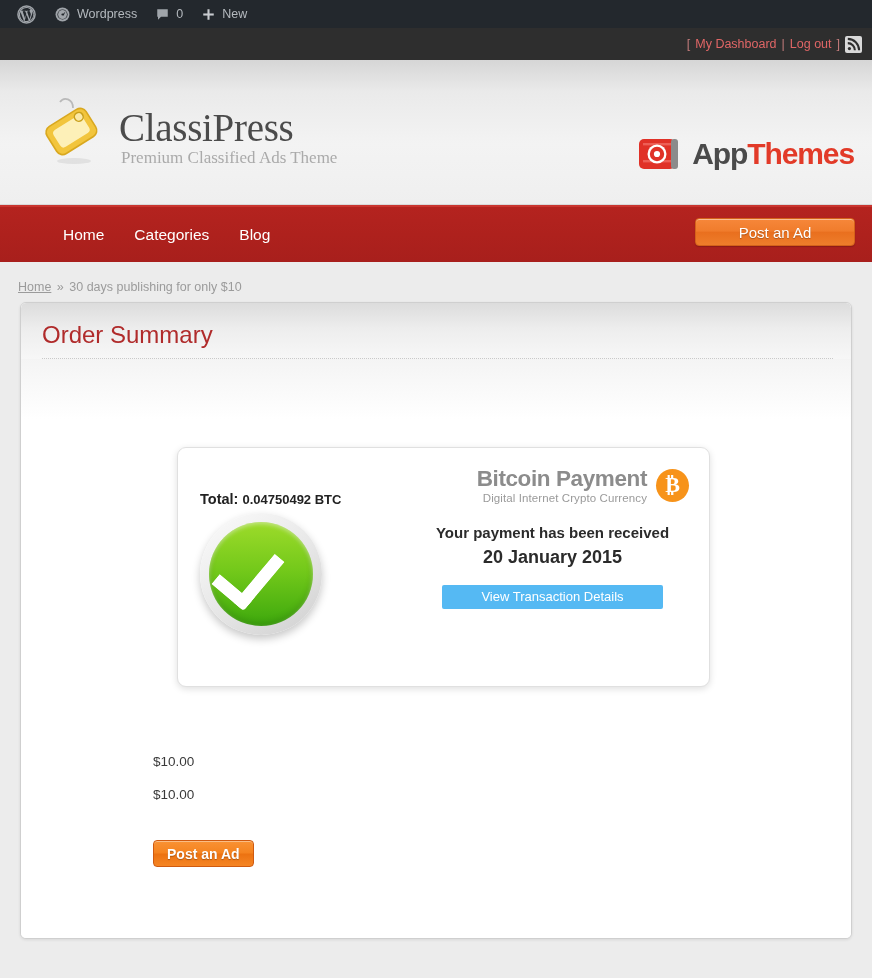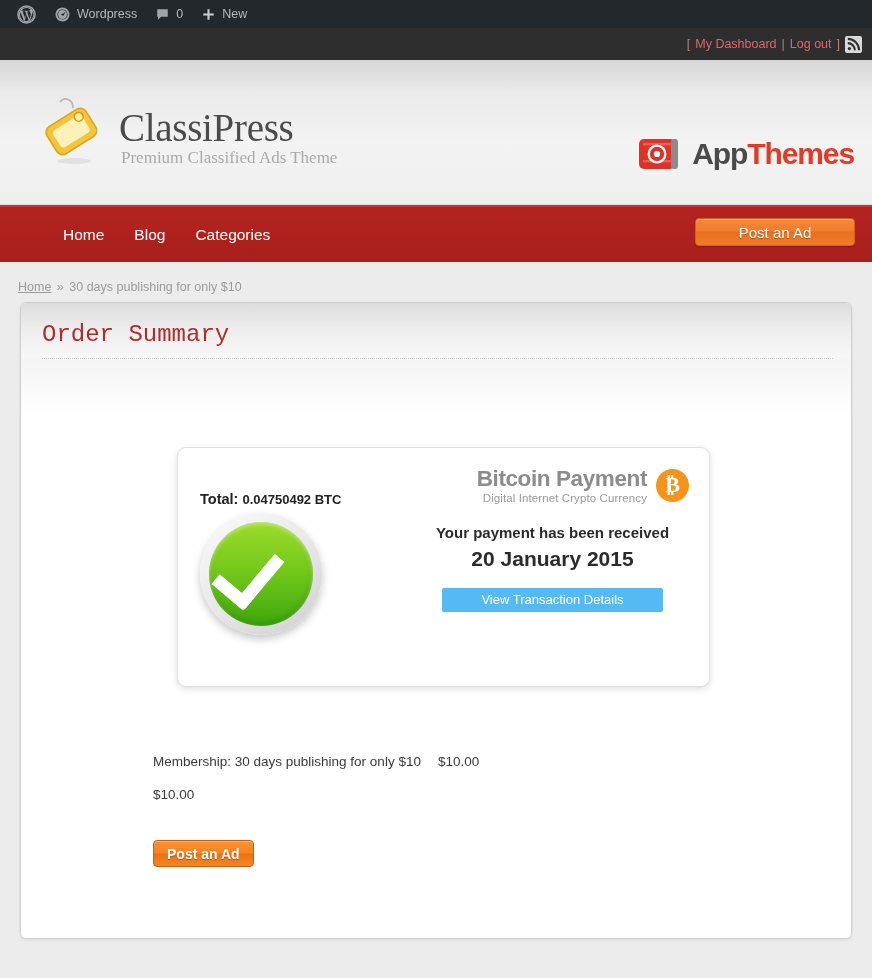--- a/index.html
+++ b/index.html
@@ -164,21 +164,21 @@
     overflow: hidden;
   }
   #card-head {
     height: 56px;
     background: linear-gradient(to bottom, #dcdcdc 0%, #ededed 45%, #f7f7f7 100%);
     border-radius: 5px 5px 0 0;
     padding-left: 21px;
     position: relative;
   }
   #page-title {
-    font-family: Liberation Mono, monospace;
+    font-family: Liberation Sans, sans-serif;
     font-size: 24px;
     color: #b02b2b;
     margin: 0;
     padding-top: 18px;
     font-weight: normal;
   }
   #title-rule {
     position: absolute;
     left: 21px; right: 18px; bottom: 0;
     border-bottom: 1px dotted #c9c9c9;
@@ -328,21 +328,21 @@
     margin: 0 0 16px 0;
     letter-spacing: -0.3px;
   }
   #result-line1 {
     font-size: 15px;
     font-weight: bold;
     color: #2b2b2b;
     margin-bottom: 6px;
   }
   #result-line2 {
-    font-size: 21px;
+    font-size: 18px;
     font-weight: bold;
     color: #2b2b2b;
     margin-bottom: 17px;
   }
   #view-tx-button {
     display: block;
     width: 221px;
     margin: 0 auto;
     height: 24px;
     line-height: 24px;
@@ -484,22 +484,22 @@
         <circle cx="19" cy="18" r="7.2" fill="#e03127"></circle>
         <circle cx="19" cy="18" r="3.1" fill="#ffffff"></circle>
       </svg>
     </span>
     <span class="at-word"><span class="at-app">App</span><span class="at-themes">Themes</span></span>
   </div>
 </div>
 
 <div id="main-nav">
   <a href="#" class="nav-link">Home</a>
+  <a href="#" class="nav-link">Categories</a>
   <a href="#" class="nav-link">Blog</a>
-  <a href="#" class="nav-link">Categories</a>
   <a href="#" id="nav-post-ad">Post an Ad</a>
 </div>
 
 <div id="breadcrumb">
   <a href="#">Home</a>
   <span class="sep">»</span>
   <span>30 days publishing for only $10</span>
 </div>
 
 <div id="content-card">
@@ -535,21 +535,20 @@
 
       <div id="result-block">
         <div id="result-line1">Your payment has been received</div>
         <div id="result-line2">20 January 2015</div>
         <a href="#" id="view-tx-button">View Transaction Details</a>
       </div>
     </div>
 
     <div id="order-lines">
       <div class="order-row">
-        <span class="desc">Membership: 30 days publishing for only $10</span>
         <span class="amt">$10.00</span>
       </div>
       <div class="order-row">
         <span class="amt">$10.00</span>
       </div>
       <a href="#" id="order-post-ad">Post an Ad</a>
     </div>
 
   </div>
 </div>

